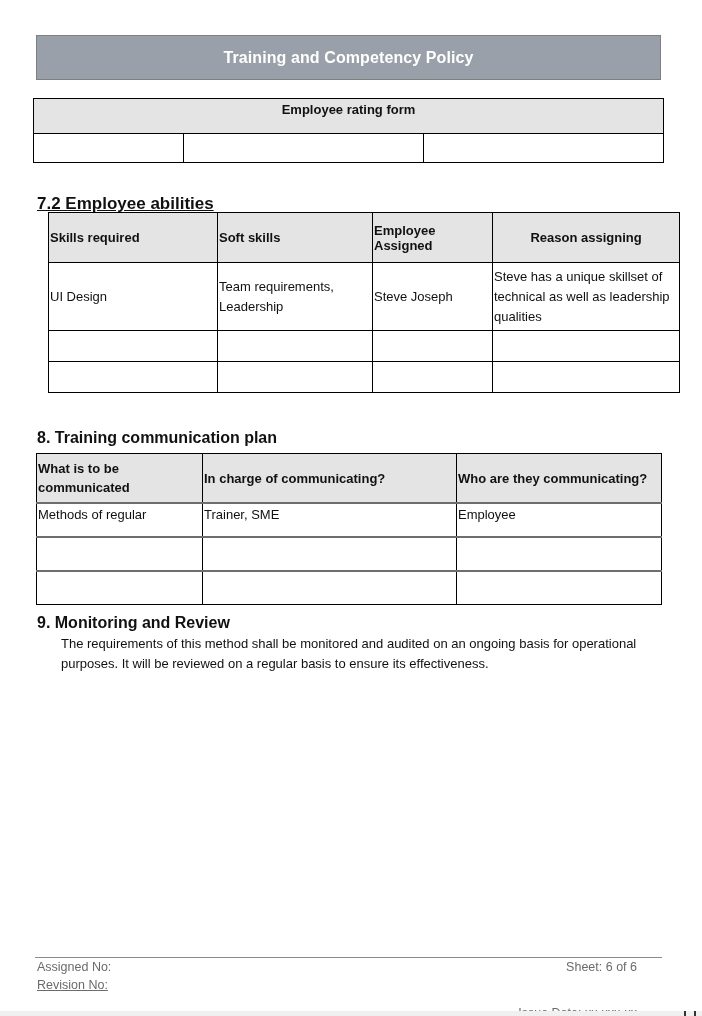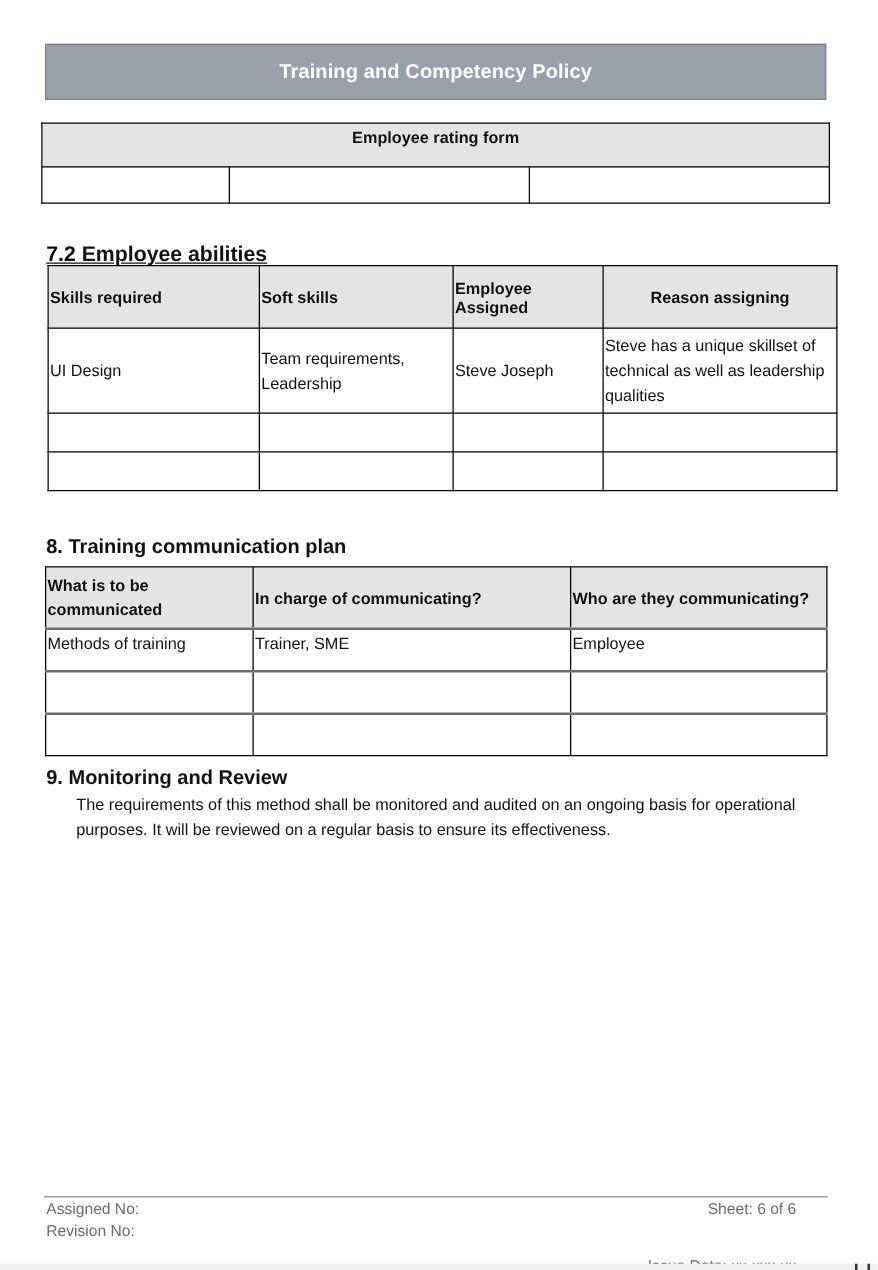--- a/index.html
+++ b/index.html
@@ -17,38 +17,38 @@
     td, th { border: 1px solid #000; font-size: 13px; padding: 0 1px; text-align: left; vertical-align: middle; }
     th { background: #e4e4e4; font-weight: bold; }
 
     #rating-table { left: 33px; top: 98px; width: 630px; }
     #rating-table th { height: 31px; text-align: center; vertical-align: top; padding-top: 3px; }
     #rating-table td { height: 28px; }
 
     .section-label { position: absolute; font-weight: bold; }
     #abilities-label { left: 37px; top: 194px; font-size: 17px; text-decoration: underline; }
 
-    #abilities-table { left: 38px; top: 212px; width: 631px; }
+    #abilities-table { left: 48px; top: 212px; width: 631px; }
     #abilities-table th { height: 49px; }
     #abilities-table th.center { text-align: center; }
     #abilities-table td { height: 30px; line-height: 20px; }
     #abilities-table tr.main-row td { height: 67px; }
 
     #comm-label { left: 37px; top: 429px; font-size: 16px; }
     #comm-table { left: 36px; top: 453px; width: 625px; }
     #comm-table th { height: 48px; line-height: 19px; }
     #comm-table td { height: 29px; vertical-align: top; padding-top: 3px; border-top: 2px solid #6e6e6e; }
 
     #monitor-label { left: 37px; top: 614px; font-size: 16px; }
     #monitor-text { position: absolute; left: 61px; top: 634px; width: 600px; font-size: 13px; line-height: 20px; }
 
     .footer-line { position: absolute; left: 35px; top: 957px; width: 627px; height: 1px; background: #8a8a8a; }
     .footer-text { position: absolute; font-size: 12.5px; color: #6b6b6b; }
     #doc-no { left: 37px; top: 960px; }
-    #rev-no { left: 37px; top: 978px; }
+    #rev-no { left: 37px; top: 978px; text-decoration: underline; }
     #sheet { right: 65px; top: 960px; margin-left: 21px; }
     #issue { right: 65px; top: 978px; margin-top: 28px; }
     .bottom-strip { position: absolute; left: 0; top: 1011px; width: 702px; height: 5px; background: #f0f0f0; }
     .corner-mark { position: absolute; left: 684px; top: 1011px; width: 12px; height: 5px;
       border-left: 2px solid #333; border-right: 2px solid #333; box-sizing: border-box; }
   </style>
 </head>
 <body>
 
 <div class="title-bar">Training and Competency Policy</div>
@@ -116,21 +116,21 @@
       <col style="width:254px">
       <col style="width:205px">
     </colgroup>
   <tbody>
       <tr>
     <th>What is to be communicated</th>
     <th>In charge of communicating?</th>
     <th>Who are they communicating?</th>
   </tr>
   <tr>
-    <td>Methods of training</td>
+    <td>Methods of regular</td>
     <td>Trainer, SME</td>
     <td>Employee</td>
   </tr>
   <tr>
     <td></td>
     <td></td>
     <td></td>
   </tr>
   <tr>
     <td></td>

